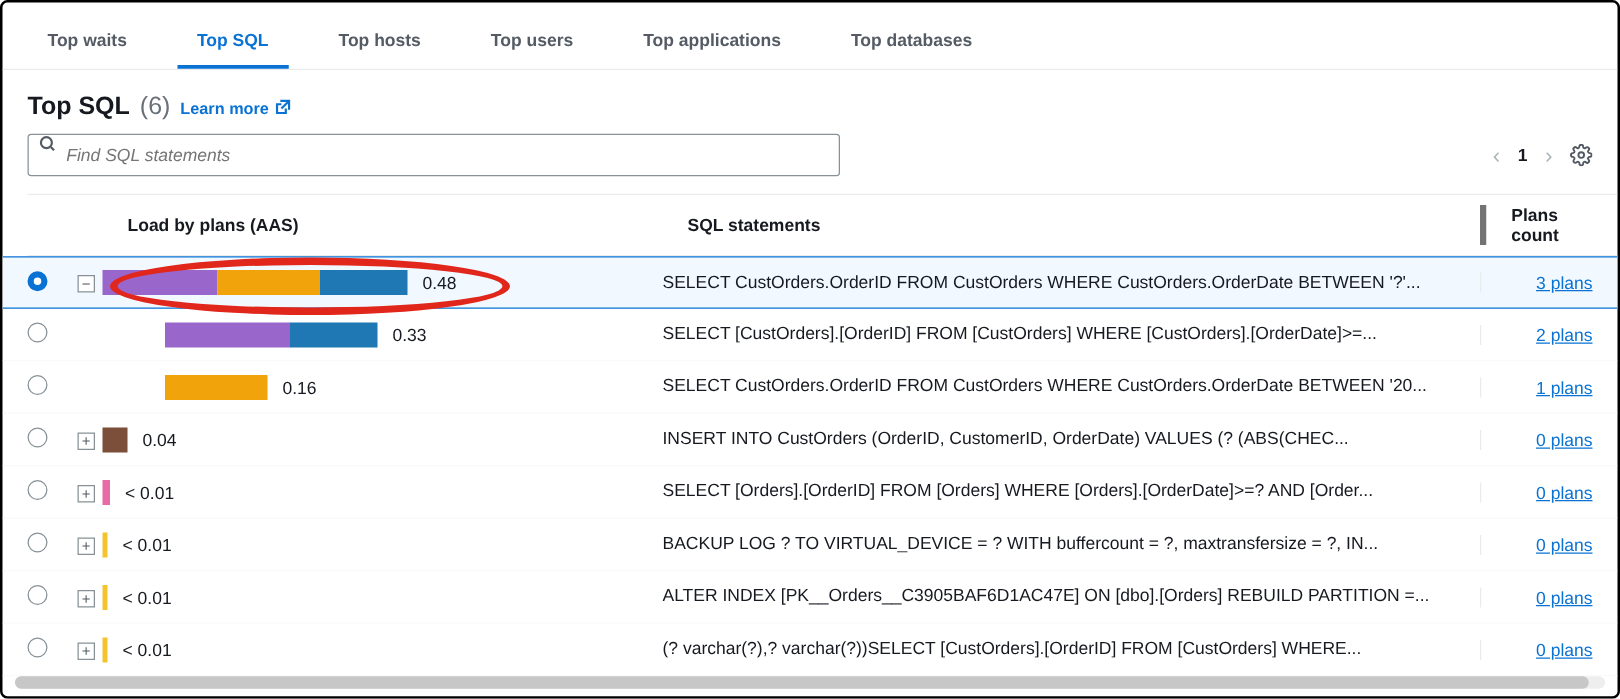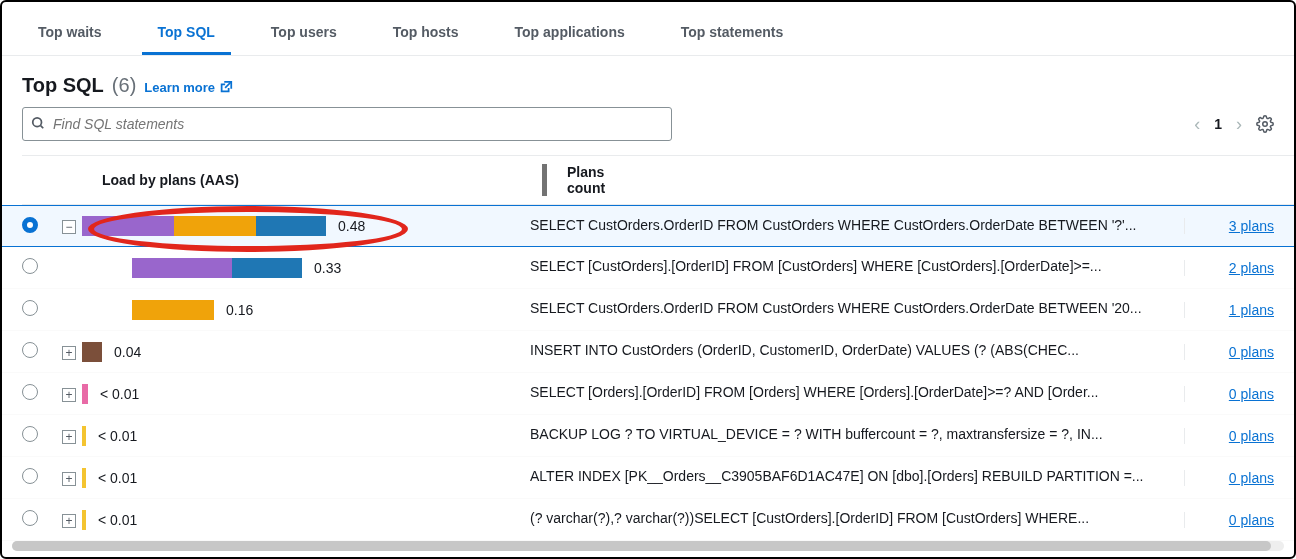--- a/index.html
+++ b/index.html
@@ -6,21 +6,21 @@
   html, body { margin: 0; padding: 0; font-family: "Amazon Ember", "Helvetica Neue", Arial, sans-serif; font-size: 14px; color: #16191f; }
   .window { width: 1296px; height: 559px; border: 2px solid #000; border-radius: 6px; background: #fff; position: relative; overflow: hidden; }
   .tabs { display: flex; gap: 0; padding: 14px 20px 0 20px; border-bottom: 1px solid #e9ebed; align-items: center; }
   .tab { padding: 8px 16px 12px 16px; font-weight: 700; color: #545b64; cursor: pointer; border-bottom: 3px solid transparent; margin-right: 24px; }
   .tab.active { color: #0972d3; border-bottom: 3px solid #0972d3; }
   .header-row { display: flex; align-items: baseline; gap: 8px; padding: 18px 20px 10px 20px; }
   .header-title { font-size: 20px; font-weight: 700; }
   .header-count { font-size: 20px; color: #687078; font-weight: 400; }
   .learn-more { color: #0972d3; font-size: 13px; font-weight: 700; text-decoration: none; display: inline-flex; align-items: flex-start; gap: 4px; }
   .toolbar { display: flex; align-items: center; padding: 0 20px 14px 20px; gap: 16px; }
-  .search-box { flex: 0 0 650px; display: flex; align-items: center; border: 1px solid #879196; border-radius: 3px; height: 34px; padding: 0 8px; }
+  .search-box { flex: 0 0 650px; display: flex; border: 1px solid #879196; border-radius: 3px; height: 34px; padding: 0 8px; }
   .search-box input { border: none; outline: none; flex: 1; font-size: 14px; font-style: italic; color: #687078; }
   .search-icon { color: #545b64; margin-right: 6px; }
   .pager { margin-left: auto; display: flex; align-items: center; gap: 14px; color: #687078; }
   .pager .page-num { color: #16191f; font-weight: 700; }
   .pager .chev { color: #aab7b8; font-size: 18px; }
   .table { width: 100%; }
   .thead-row { display: flex; padding: 8px 20px; border-top: 1px solid #e9ebed; border-bottom: 1px solid #e9ebed; align-items: center; font-weight: 700; margin-left: 20px; }
   .col-radio { width: 40px; }
   .col-expand { width: 20px; }
   .col-load { width: 440px; }
@@ -47,24 +47,24 @@
   .scrollbar { position:absolute; left:10px; right:10px; bottom:6px; height:10px; background:#eee; border-radius:6px; }
   .scrollbar-thumb { position:absolute; left:0; width:99%; height:100%; background:#c7c7c7; border-radius:6px; }
 </style>
 </head>
 <body>
 
 <div class="window">
   <div class="tabs" id="tabs">
       <div class="tab">Top waits</div>
       <div class="tab active">Top SQL</div>
+      <div class="tab">Top hosts</div>
       <div class="tab">Top users</div>
-      <div class="tab">Top hosts</div>
       <div class="tab">Top applications</div>
-      <div class="tab">Top statements</div>
+      <div class="tab">Top databases</div>
     </div>
 
   <div class="header-row">
     <span class="header-title">Top SQL</span>
     <span class="header-count">(6)</span>
     <a href="#" class="learn-more">
       <span>Learn more</span>
       <span class="ext-icon">
         <svg viewBox="0 0 16 16" width="14" height="14" fill="none" stroke="#0972d3" stroke-width="2">
           <path d="M6 2h8v8"></path>
@@ -96,20 +96,21 @@
         </svg>
       </span>
     </div>
   </div>
 
   <div class="table">
     <div class="thead-row">
       <div class="col-radio"></div>
       <div class="col-expand"></div>
       <div class="col-load">Load by plans (AAS)</div>
+      <div class="col-sql">SQL statements</div>
       <div class="col-plans-label">Plans count</div>
     </div>
     <div class="tbody" id="tbody">
         <div class="trow selected">
           <div class="col-radio"><span class="radio checked"></span></div>
           <div class="col-expand"><span class="expand-btn">
               <span class="plus">−</span>
             </span></div>
           <div class="col-load">
             <div class="bar-wrap">

